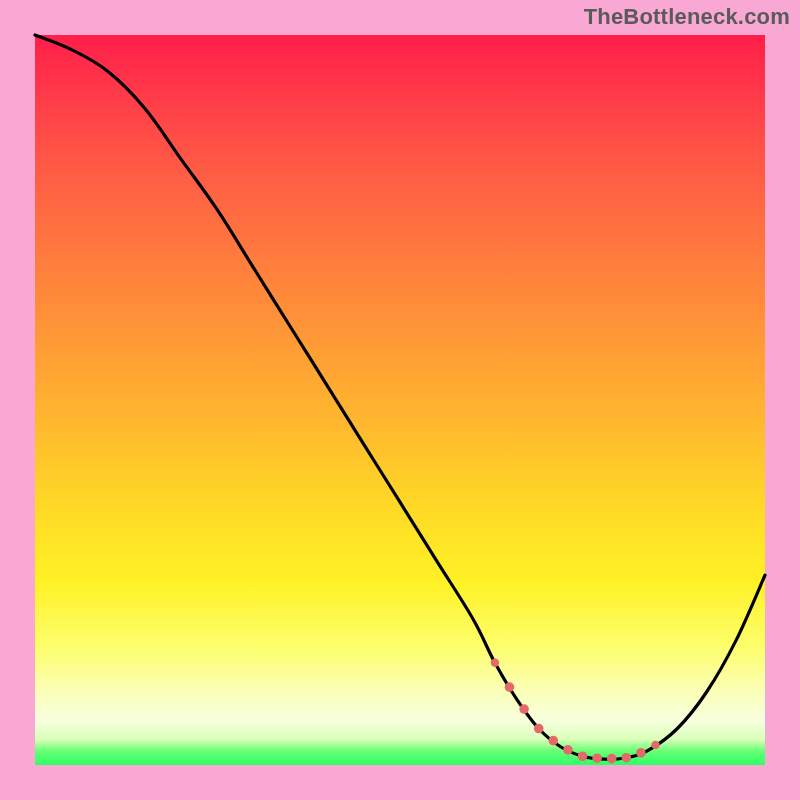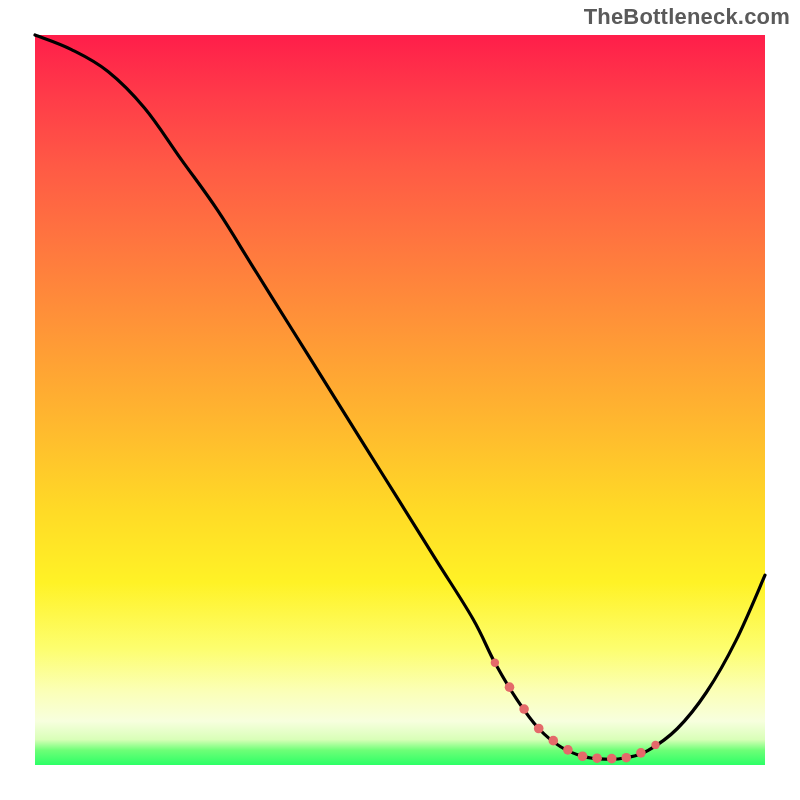--- a/index.html
+++ b/index.html
@@ -8,21 +8,21 @@
     width: 800px;
     height: 800px;
     background: #000;
     overflow: hidden;
     font-family: Arial, Helvetica, sans-serif;
   }
   .frame {
     position: relative;
     width: 800px;
     height: 800px;
-    background: #ffffff;
+    background: #f9a8d4;
   }
   .watermark {
     position: absolute;
     top: 4px;
     right: 10px;
     color: #5a5a5a;
     font-size: 22px;
     font-weight: 600;
     letter-spacing: 0.2px;
     user-select: none;

